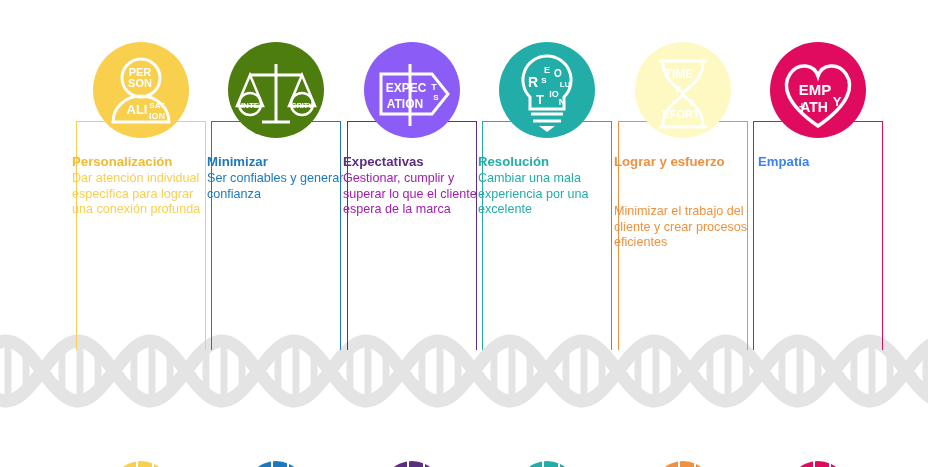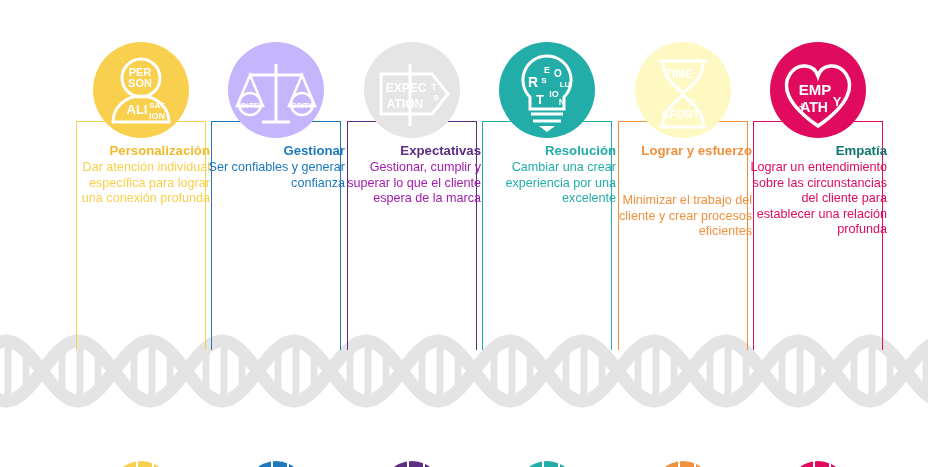--- a/index.html
+++ b/index.html
@@ -14,22 +14,22 @@
   #dna-layer svg{display:block;}
 
   
   .col{position:absolute;top:121px;width:130px;}
   .col-box{
     position:absolute;left:0;top:0;width:100%;height:229px;
     border-left-width:1.5px;border-right-width:1.5px;border-top-width:1.5px;
     border-bottom:0;border-style:solid;box-sizing:border-box;
   }
   .col-text{
-    position:absolute;left:-4px;top:22px;width:138px;
-    text-align:right;line-height:15.5px;font-size:12.6px;
+    position:absolute;left:-4px;top:33px;width:138px;
+    text-align:left;line-height:15.5px;font-size:12.6px;
   }
   .col-title{display:block;font-weight:bold;font-size:13.2px;line-height:16px;margin-bottom:1px;}
   .col-desc{display:block;}
 
   
   .icon-circle{
     position:absolute;top:-79px;left:50%;margin-left:-48px;
     width:96px;height:96px;border-radius:50%;
   }
   .icon-circle svg{position:absolute;left:0;top:0;}
@@ -127,51 +127,51 @@
               <div class="st" style="left: 0px; width: 12px; background: rgb(249, 207, 78);"></div>
               <div class="st" style="left: 14px; width: 14px; background: rgb(249, 207, 78);"></div>
               <div class="st" style="left: 30px; width: 14px; background: rgb(249, 207, 78);"></div>
               <div class="st" style="left: 46px; width: 14px; background: rgb(249, 207, 78);"></div>
             </div>
           </div>
         </div>
       </div>
       <div class="col" style="left: 211px;">
         <div class="col-box" style="border-color: rgb(28, 121, 189);"></div>
-        <div class="icon-circle" title="INTEGRITY" style="background: #c4b5fd;">
+        <div class="icon-circle" title="INTEGRITY" style="background: #4d7c0f;">
           <svg width="96" height="96" viewBox="0 0 96 96">
             <line x1="48" y1="22" x2="48" y2="80" stroke="#fff" stroke-width="3"></line>
             <line x1="22" y1="33" x2="74" y2="33" stroke="#fff" stroke-width="3"></line>
             <line x1="34" y1="80" x2="62" y2="80" stroke="#fff" stroke-width="3"></line>
             <path d="M22 33 L9 64 L35 64 Z" fill="none" stroke="#fff" stroke-width="2.5"></path>
             <path d="M74 33 L61 64 L87 64 Z" fill="none" stroke="#fff" stroke-width="2.5"></path>
             <circle cx="22" cy="62" r="11" fill="none" stroke="#fff" stroke-width="2.5"></circle>
             <circle cx="74" cy="62" r="11" fill="none" stroke="#fff" stroke-width="2.5"></circle>
             <text x="22" y="66" fill="#ffffff" font-size="8" font-weight="bold" font-family="&quot;Liberation Sans&quot;, sans-serif" text-anchor="middle">INTE</text>
             <text x="74" y="66" fill="#ffffff" font-size="7" font-weight="bold" font-family="&quot;Liberation Sans&quot;, sans-serif" text-anchor="middle">GRITY</text>
           </svg>
         </div>
         <div class="col-text">
-          <span class="col-title" style="color: rgb(28, 121, 189);">Gestionar</span>
+          <span class="col-title" style="color: rgb(28, 121, 189);">Minimizar</span>
           <span class="col-desc" style="color: rgb(28, 121, 189);">Ser confiables y generar confianza</span>
         </div>
         <div class="gene">
           <div class="clip">
             <div class="stripes">
               <div class="st" style="left: 0px; width: 12px; background: rgb(28, 121, 189);"></div>
               <div class="st" style="left: 14px; width: 14px; background: rgb(28, 121, 189);"></div>
               <div class="st" style="left: 30px; width: 14px; background: rgb(28, 121, 189);"></div>
               <div class="st" style="left: 46px; width: 14px; background: rgb(28, 121, 189);"></div>
             </div>
           </div>
         </div>
       </div>
       <div class="col" style="left: 347px;">
         <div class="col-box" style="border-color: rgb(91, 45, 131);"></div>
-        <div class="icon-circle" title="EXPECTATIONS" style="background: #e5e5e5; text-align: right;">
+        <div class="icon-circle" title="EXPECTATIONS" style="background: #8b5cf6; text-align: right;">
           <svg width="96" height="96" viewBox="0 0 96 96">
             <line x1="46" y1="22" x2="46" y2="84" stroke="#fff" stroke-width="3"></line>
             <path d="M17 32 H68 L84 52 L68 72 H17 Z" fill="none" stroke="#fff" stroke-width="3"></path>
             <text x="42" y="50" fill="#ffffff" font-size="12" font-weight="bold" font-family="&quot;Liberation Sans&quot;, sans-serif" text-anchor="middle">EXPEC</text>
             <text x="41" y="66" fill="#ffffff" font-size="12" font-weight="bold" font-family="&quot;Liberation Sans&quot;, sans-serif" text-anchor="middle">ATION</text>
             <text x="70" y="48" fill="#ffffff" font-size="9" font-weight="bold" font-family="&quot;Liberation Sans&quot;, sans-serif" text-anchor="middle">T</text>
             <text x="72" y="58" fill="#ffffff" font-size="8" font-weight="bold" font-family="&quot;Liberation Sans&quot;, sans-serif" text-anchor="middle">S</text>
           </svg>
         </div>
         <div class="col-text">
@@ -202,21 +202,21 @@
             <text x="45" y="41" fill="#ffffff" font-size="8" font-weight="bold" font-family="&quot;Liberation Sans&quot;, sans-serif" text-anchor="middle">S</text>
             <text x="59" y="35" fill="#ffffff" font-size="10" font-weight="bold" font-family="&quot;Liberation Sans&quot;, sans-serif" text-anchor="middle">O</text>
             <text x="66" y="45" fill="#ffffff" font-size="8" font-weight="bold" font-family="&quot;Liberation Sans&quot;, sans-serif" text-anchor="middle">LU</text>
             <text x="41" y="62" fill="#ffffff" font-size="13" font-weight="bold" font-family="&quot;Liberation Sans&quot;, sans-serif" text-anchor="middle">T</text>
             <text x="55" y="55" fill="#ffffff" font-size="9" font-weight="bold" font-family="&quot;Liberation Sans&quot;, sans-serif" text-anchor="middle">IO</text>
             <text x="63" y="63" fill="#ffffff" font-size="9" font-weight="bold" font-family="&quot;Liberation Sans&quot;, sans-serif" text-anchor="middle">N</text>
           </svg>
         </div>
         <div class="col-text">
           <span class="col-title" style="color: rgb(35, 173, 168);">Resolución</span>
-          <span class="col-desc" style="color: rgb(35, 173, 168);">Cambiar una crear experiencia por una excelente</span>
+          <span class="col-desc" style="color: rgb(35, 173, 168);">Cambiar una mala experiencia por una excelente</span>
         </div>
         <div class="gene">
           <div class="clip">
             <div class="stripes">
               <div class="st" style="left: 0px; width: 12px; background: rgb(35, 173, 168);"></div>
               <div class="st" style="left: 14px; width: 14px; background: rgb(35, 173, 168);"></div>
               <div class="st" style="left: 30px; width: 14px; background: rgb(35, 173, 168);"></div>
               <div class="st" style="left: 46px; width: 14px; background: rgb(35, 173, 168);"></div>
             </div>
           </div>
@@ -256,22 +256,21 @@
         <div class="icon-circle" title="EMPATHY" style="background: rgb(224, 10, 95);">
           <svg width="96" height="96" viewBox="0 0 96 96">
             <path d="M48 84 C16 62 12 44 20 32 C28 20 44 22 48 34 C52 22 68 20 76 32 C84 44 80 62 48 84 Z" fill="none" stroke="#fff" stroke-width="3.5"></path>
             <text x="45" y="53" fill="#ffffff" font-size="15" font-weight="bold" font-family="&quot;Liberation Sans&quot;, sans-serif" text-anchor="middle">EMP</text>
             <text x="44" y="70" fill="#ffffff" font-size="14" font-weight="bold" font-family="&quot;Liberation Sans&quot;, sans-serif" text-anchor="middle">ATH</text>
             <text x="32" y="68" fill="#ffffff" font-size="10" font-weight="bold" font-family="&quot;Liberation Sans&quot;, sans-serif" text-anchor="middle">+</text>
             <text x="67" y="64" fill="#ffffff" font-size="13" font-weight="bold" font-family="&quot;Liberation Sans&quot;, sans-serif" text-anchor="middle">Y</text>
           </svg>
         </div>
         <div class="col-text">
-          <span class="col-title" style="color: #0f766e;">Empatía</span>
-          <span class="col-desc" style="color: rgb(224, 10, 95);">Lograr un entendimiento sobre las circunstancias del cliente para establecer una relación profunda</span>
+          <span class="col-title" style="color: #3b82f6; padding-left: 9px;">Empatía</span>
         </div>
         <div class="gene">
           <div class="clip">
             <div class="stripes">
               <div class="st" style="left: 0px; width: 12px; background: rgb(224, 10, 95);"></div>
               <div class="st" style="left: 14px; width: 14px; background: rgb(224, 10, 95);"></div>
               <div class="st" style="left: 30px; width: 14px; background: rgb(224, 10, 95);"></div>
               <div class="st" style="left: 46px; width: 14px; background: rgb(224, 10, 95);"></div>
             </div>
           </div>

